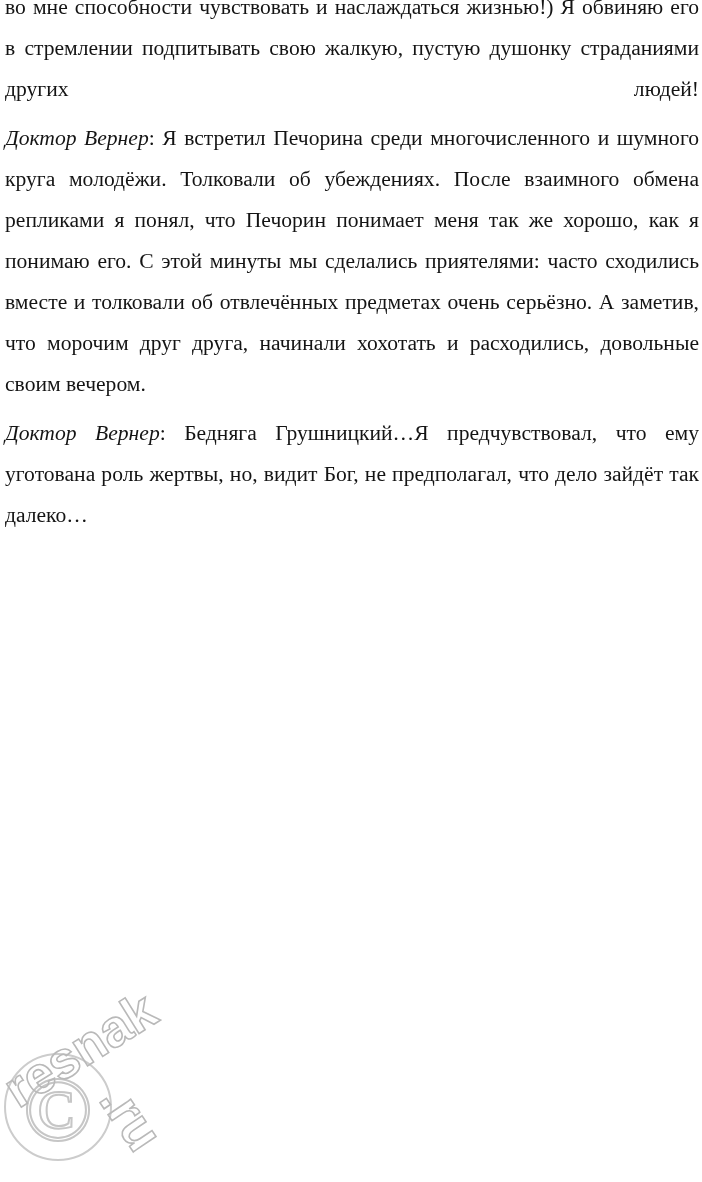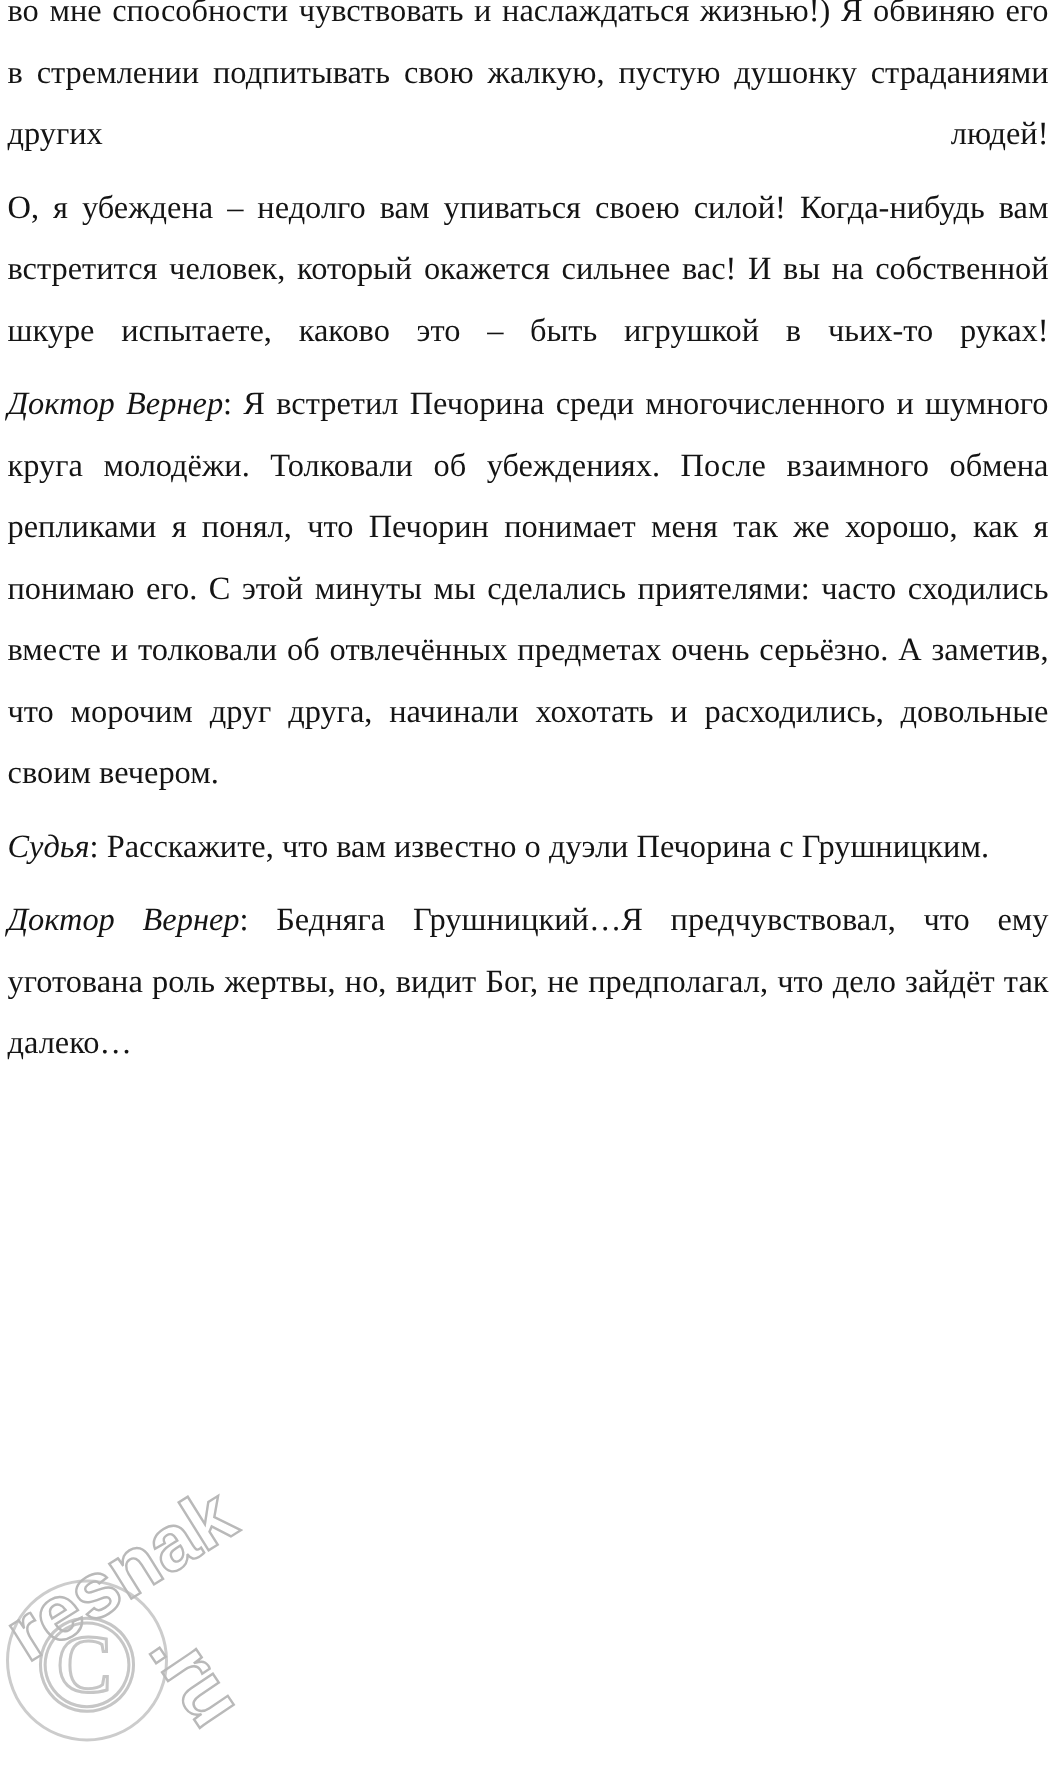--- a/index.html
+++ b/index.html
@@ -92,29 +92,27 @@
 </style>
 </head>
 <body>
 
 <div id="page">
 
   <div id="content">
 
     <p class="para forcejust"><span>во мне способности чувствовать и наслаждаться жизнью!) Я обвиняю его в стремлении подпитывать свою жалкую, пустую душонку страданиями других людей!</span></p>
 
-    <p class="para forcejust"><span>О, я убеждена – недолго вам упиваться своею силой! Когда-нибудь вам встретится человек, который окажется сильнее вас! И вы на собственной шкуре испытаете, каково это – быть игрушкой в чьих-то руках!</span></p>
 
 
 
     <p class="para"><span class="speaker">Доктор Вернер</span><span>: Я встретил Печорина среди многочисленного и шумного круга молодёжи. Толковали об убеждениях. После взаимного обмена репликами я понял, что Печорин понимает меня так же хорошо, как я понимаю его. С этой минуты мы сделались приятелями: часто сходились вместе и толковали об отвлечённых предметах очень серьёзно. А заметив, что морочим друг друга, начинали хохотать и расходились, довольные своим вечером.</span></p>
 
 
 
-    <p class="para"><span class="speaker">Судья</span><span>: Расскажите, что вам известно о дуэли Печорина с Грушницким.</span></p>
 
     <p class="para"><span class="speaker">Доктор Вернер</span><span>: Бедняга Грушницкий…Я предчувствовал, что ему уготована роль жертвы, но, видит Бог, не предполагал, что дело зайдёт так далеко…</span></p>
 
 
   </div>
 
   <div id="watermark">
     <svg width="230" height="170" viewBox="0 0 230 170" xmlns="http://www.w3.org/2000/svg">
       <g>
         <circle class="wm-ring" cx="58" cy="95" r="53"></circle>

